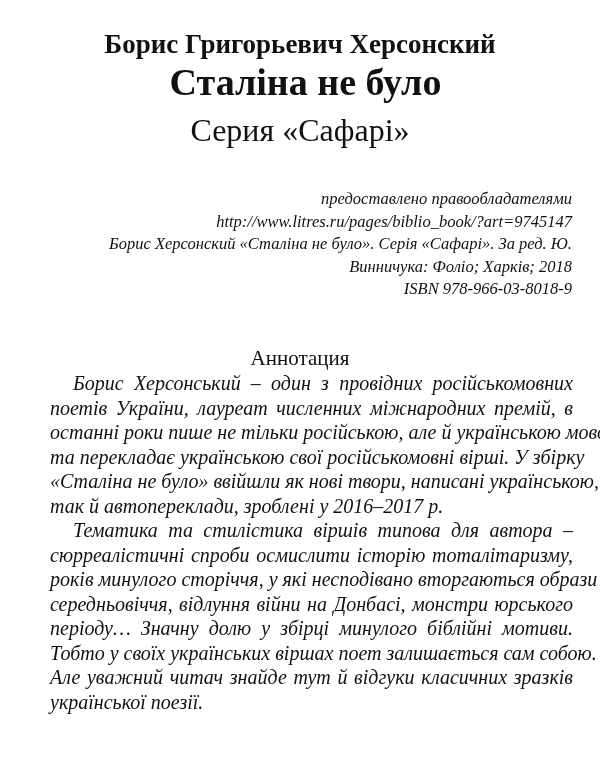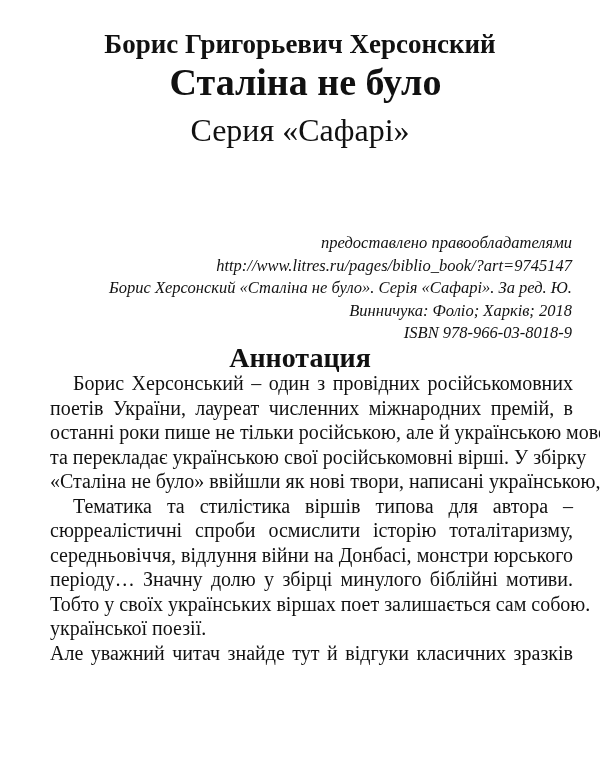--- a/index.html
+++ b/index.html
@@ -47,51 +47,51 @@
     }
     .meta-block {
       position: absolute;
       right: 28px;
       top: 188px;
       width: 560px;
       text-align: right;
       font-style: italic;
       font-size: 16.5px;
       line-height: 22.6px;
-      margin-top: 44px;
     }
     .meta-line {
       white-space: nowrap;
     }
     .annotation {
       position: absolute;
       left: 27px;
       top: 345px;
       width: 546px;
     }
     .annotation-heading {
       text-align: center;
-      font-weight: bold;
-      font-size: 28px;
+      font-weight: normal;
+      font-size: 21px;
       line-height: 26px;
       margin: 0 0 0 0;
     }
     .paragraph {
       font-size: 20px;
       line-height: 24.5px;
       text-align: justify;
       text-indent: 23px;
       margin: 0;
       hyphens: none;
     }
     .line {
       display: block;
       text-align: justify;
       text-align-last: justify;
       white-space: nowrap;
+      font-style: italic;
     }
     .line.last {
       text-align-last: left;
     }
     .line.indent {
       padding-left: 23px;
     }
   </style>
 </head>
 <body>
@@ -114,26 +114,28 @@
 
   <div class="annotation">
     <div class="annotation-heading">Аннотация</div>
 
     <div class="paragraph">
       <span class="line indent">Борис Херсонський – один з провідних російськомовних</span>
       <span class="line">поетів України, лауреат численних міжнародних премій, в</span>
       <span class="line">останні роки пише не тільки російською, але й українською мовою</span>
       <span class="line">та перекладає українською свої російськомовні вірші. У збірку</span>
       <span class="line">«Сталіна не було» ввійшли як нові твори, написані українською,</span>
+      <span class="line last">так й автопереклади, зроблені у 2016–2017 р.</span>
     </div>
 
     <div class="paragraph">
       <span class="line indent">Тематика та стилістика віршів типова для автора –</span>
       <span class="line">сюрреалістичні спроби осмислити історію тоталітаризму,</span>
+      <span class="line">років минулого сторіччя, у які несподівано вторгаються образи</span>
       <span class="line">середньовіччя, відлуння війни на Донбасі, монстри юрського</span>
       <span class="line">періоду… Значну долю у збірці минулого біблійні мотиви.</span>
       <span class="line">Тобто у своїх українських віршах поет залишається сам собою.</span>
+      <span class="line">Але уважний читач знайде тут й відгуки класичних зразків</span>
       <span class="line last">української поезії.</span>
-      <span class="line">Але уважний читач знайде тут й відгуки класичних зразків</span>
     </div>
   </div>
 
 </div>
 
 </body></html>

